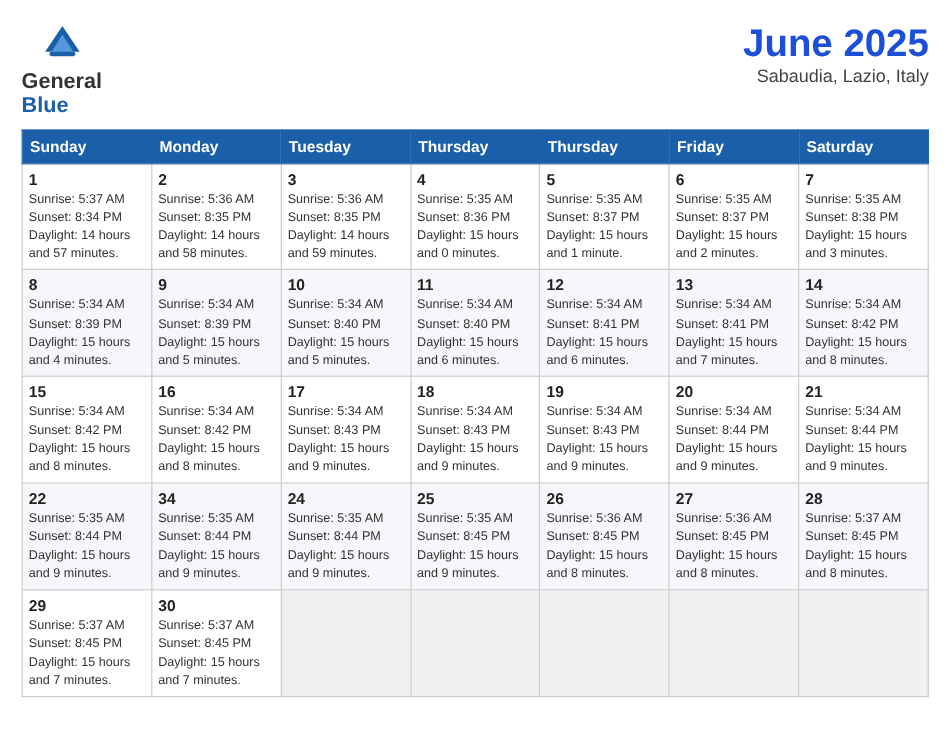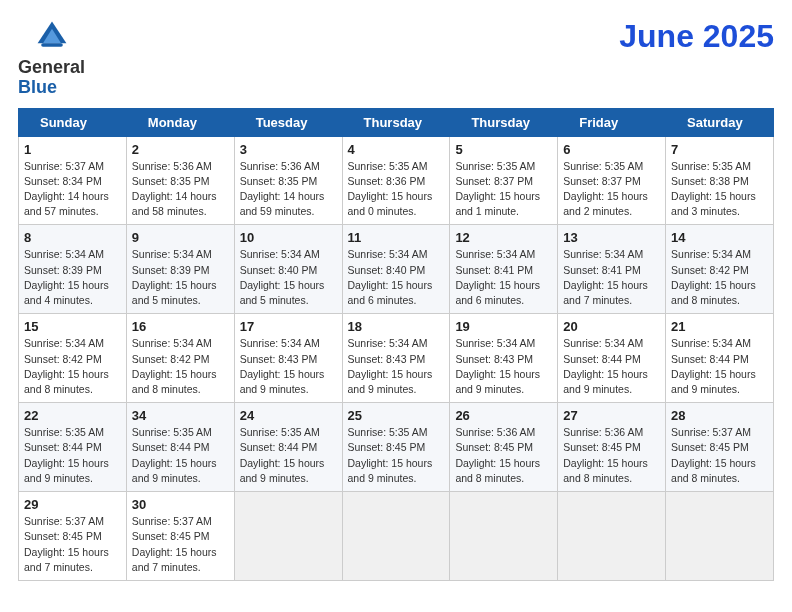--- a/index.html
+++ b/index.html
@@ -47,21 +47,21 @@
     }
     .calendar-table {
       width: 100%;
       border-collapse: collapse;
       font-size: 11px;
     }
     .calendar-table th {
       background-color: #1a5fa8;
       color: #fff;
       text-align: left;
-      padding: 6px 21px;
+      padding: 6px 6px;
       font-size: 13px;
       font-weight: bold;
       border: 1px solid #1a5fa8;
     }
     .calendar-table td {
       vertical-align: top;
       padding: 5px 5px;
       border: 1px solid #ccc;
       background: #fff;
       min-height: 80px;
@@ -99,20 +99,21 @@
       <polygon points="20,12 30,28 10,28" fill="#5599dd"></polygon>
       <rect x="8" y="28" width="24" height="4" rx="2" fill="#1a5fa8"></rect>
     </svg>
     <div class="logo-text">
       <span class="logo-general">General</span><br>
       <span class="logo-blue">Blue</span>
     </div>
   </div>
   <div class="title-block">
     <div class="month-title">June 2025</div>
+    <div class="location">Sabaudia, Lazio, Italy</div>
   </div>
 </div>
 
 <table class="calendar-table">
   <thead>
     <tr>
       <th>Sunday</th>
       <th>Monday</th>
       <th>Tuesday</th>
       <th>Thursday</th>

